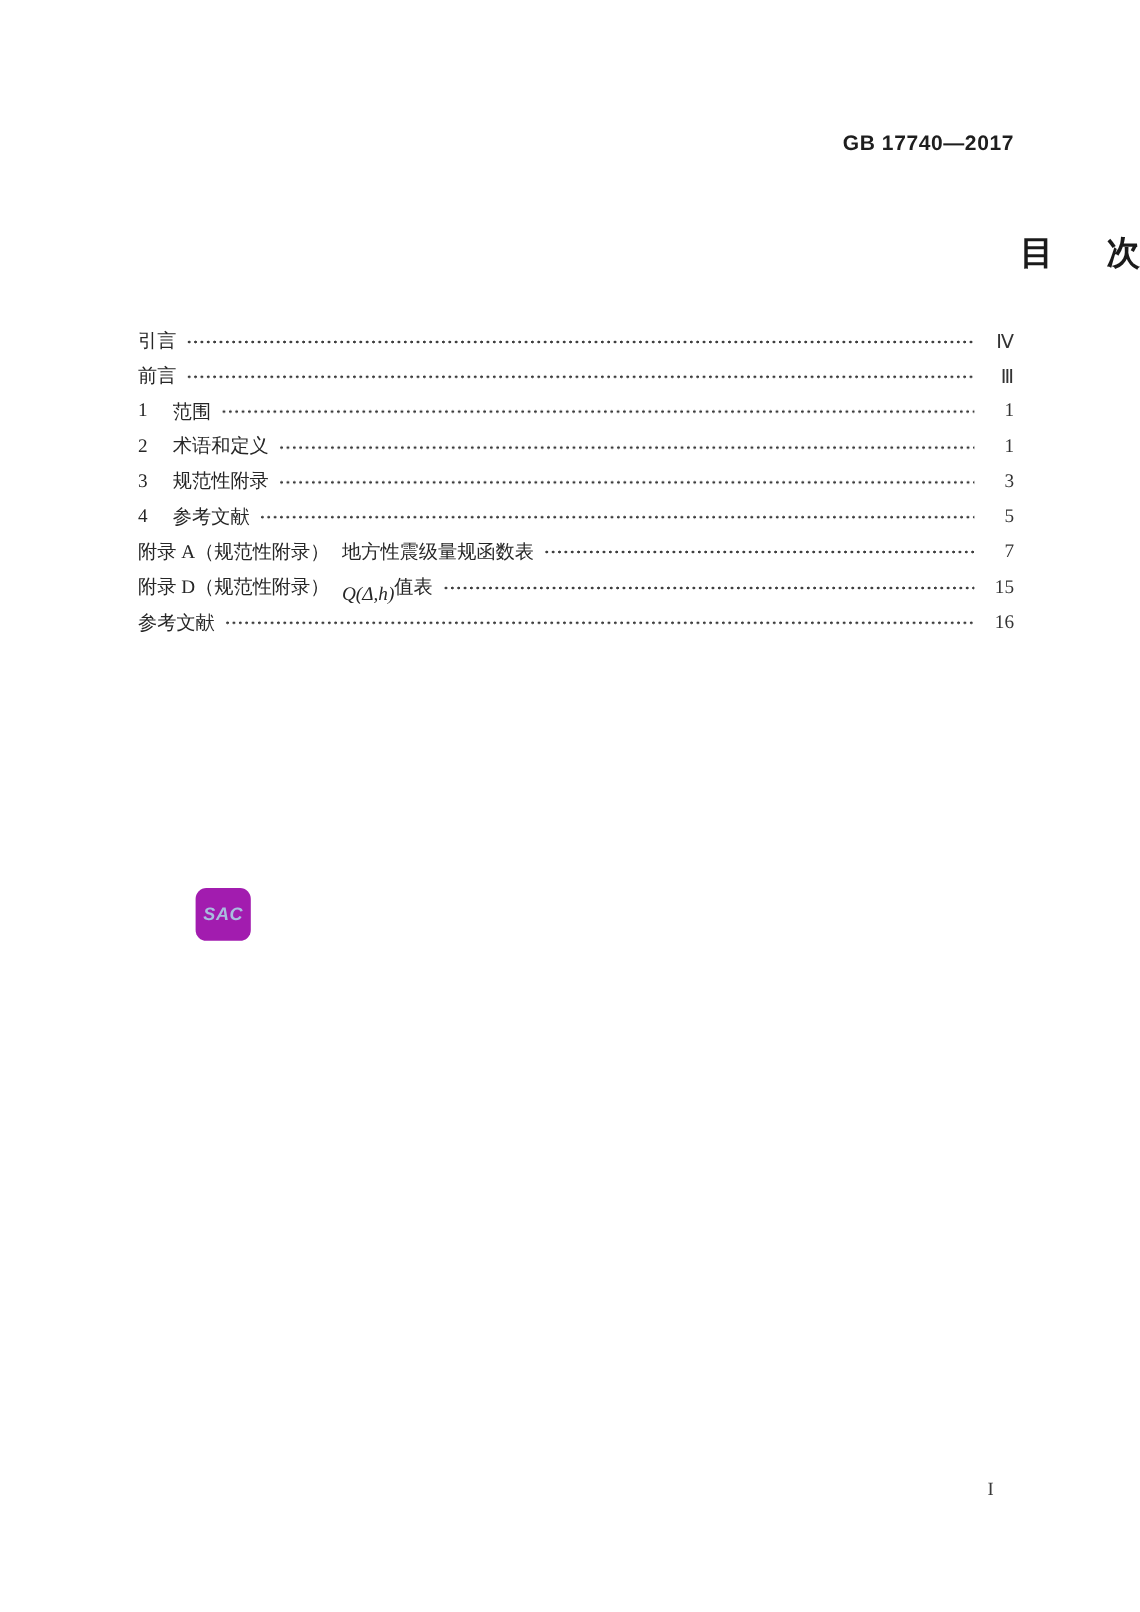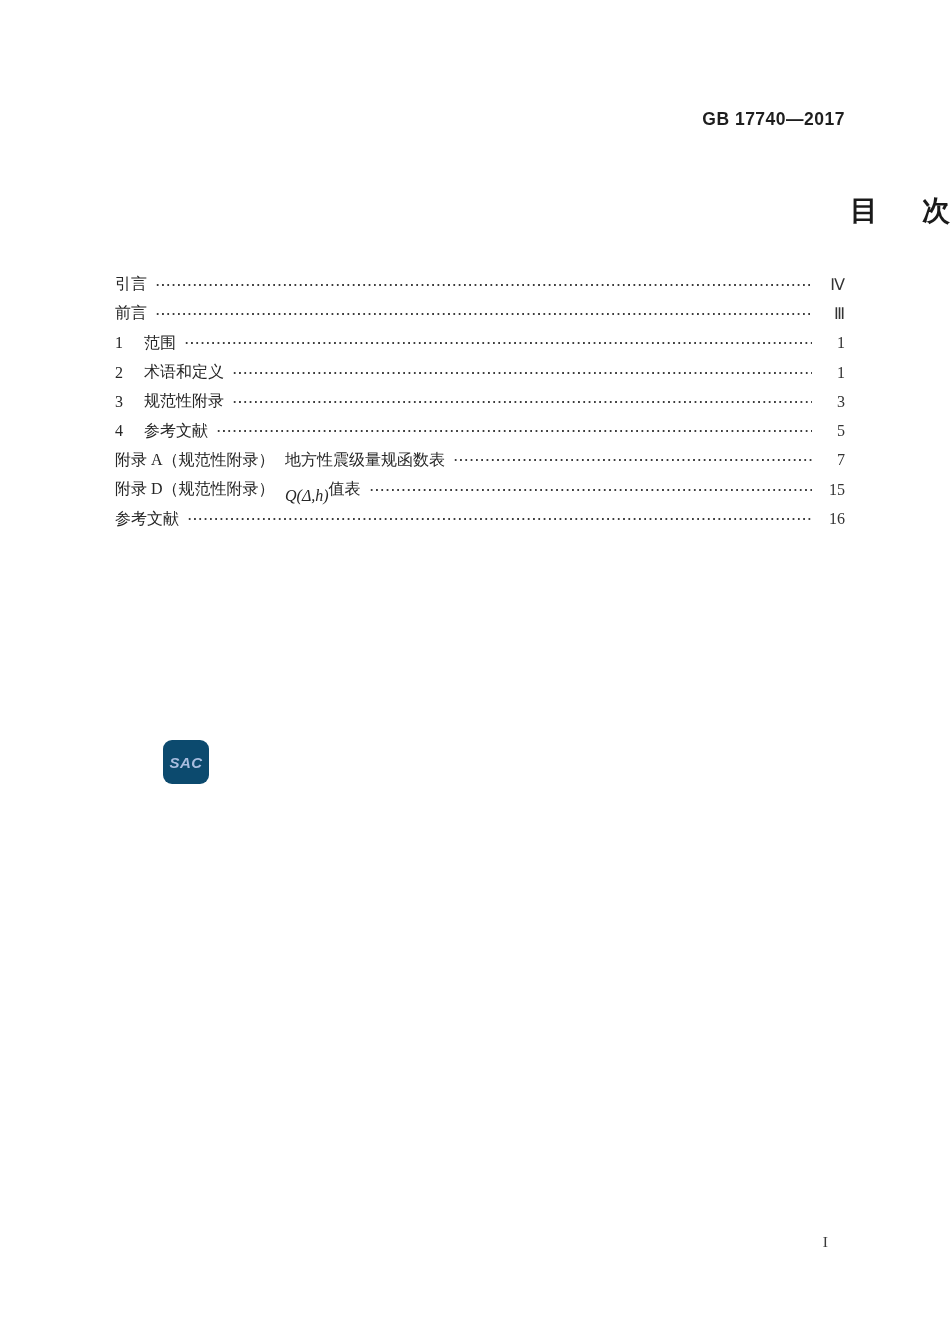--- a/index.html
+++ b/index.html
@@ -178,17 +178,17 @@
     </div>
 
     <div class="toc-row">
       <span class="label">参考文献</span>
       <span class="leader"></span>
       <span class="pagenum">16</span>
     </div>
 
   </div>
 
-  <div class="watermark" style="background: #0c4a6e; color: rgb(169, 189, 223); text-align: center;">SAC</div>
+  <div class="watermark" style="background: #a21caf; color: rgb(169, 189, 223); text-align: center;">SAC</div>
 
   <div class="footer-page">I</div>
 
 </div>
 
 </body></html>

